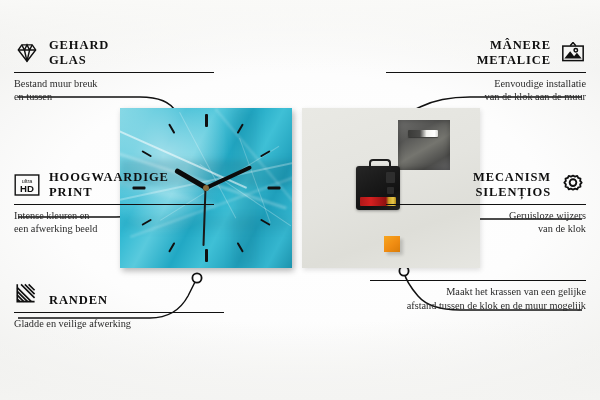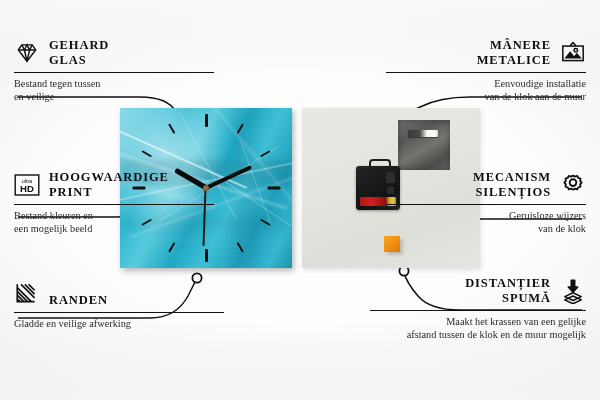--- a/index.html
+++ b/index.html
@@ -202,43 +202,43 @@
           <path d="M4 9.2 H20 M7.2 4.5 L9.6 9.2 L12 4.5 L14.4 9.2 L16.8 4.5 M9.6 9.2 L12 19.6 L14.4 9.2"></path>
         </svg>
       </span>
       <span class="title">
         <span>GEHARD</span><br>
         <span>GLAS</span>
       </span>
     </div>
     <div class="rule"></div>
     <div class="desc">
-      <span>Bestand tegen tussen</span><br>
-      <span>en veilige</span>
+      <span>Bestand muur breuk</span><br>
+      <span>en tussen</span>
     </div>
   </div>
 
   <div class="callout left" id="c-print">
     <div class="head">
       <span class="ico">
         <svg viewBox="0 0 26 26">
           <rect x="1.2" y="3" width="23.6" height="20" fill="none" stroke="currentColor" stroke-width="1.4"></rect>
           <text x="13" y="11" font-family="Liberation Sans, sans-serif" font-size="5.4" text-anchor="middle" fill="currentColor">ultra</text>
           <text x="13" y="20.4" font-family="Liberation Sans, sans-serif" font-size="9.6" font-weight="bold" text-anchor="middle" fill="currentColor">HD</text>
         </svg>
       </span>
       <span class="title">
         <span>HOOGWAARDIGE</span><br>
         <span>PRINT</span>
       </span>
     </div>
     <div class="rule"></div>
     <div class="desc">
-      <span>Bestand kleuren en</span><br>
-      <span>een mogelijk beeld</span>
+      <span>Intense kleuren en</span><br>
+      <span>een afwerking beeld</span>
     </div>
   </div>
 
   <div class="callout left" id="c-edges">
     <div class="head">
       <span class="ico">
         <svg viewBox="0 0 24 24" stroke="currentColor" stroke-width="1.5" fill="none">
           <path d="M3 4 L3 20 L19 20"></path>
           <path d="M3 7 L16 20 M3 10.5 L12.5 20 M3 14 L9 20 M3 17.5 L5.5 20 M6.5 4 L19 16.5 M10 4 L19 13 M13.5 4 L19 9.5"></path>
         </svg>
@@ -292,33 +292,20 @@
       </span>
     </div>
     <div class="rule"></div>
     <div class="desc">
       <span>Eenvoudige installatie</span><br>
       <span>van de klok aan de muur</span>
     </div>
   </div>
 
   <div class="callout right" id="c-spacer">
-    <div class="head">
-      <span class="title">
-        <span>DISTANȚIER</span><br>
-        <span>SPUMĂ</span>
-      </span>
-      <span class="ico">
-        <svg viewBox="0 0 24 24" fill="none" stroke="currentColor" stroke-width="1.4" stroke-linejoin="round">
-          <path d="M10.4 2 H13.6 V8.4 H16.4 L12 13.2 L7.6 8.4 H10.4 Z" fill="currentColor"></path>
-          <path d="M12 13.6 L19.6 17.2 L12 20.8 L4.4 17.2 Z"></path>
-          <path d="M12 16.6 L19.6 20.2 L12 23.8 L4.4 20.2 Z"></path>
-        </svg>
-      </span>
-    </div>
     <div class="rule"></div>
     <div class="desc">
       <span>Maakt het krassen van een gelijke</span><br>
       <span>afstand tussen de klok en de muur mogelijk</span>
     </div>
   </div>
 
 </div>
 
 </body></html>

